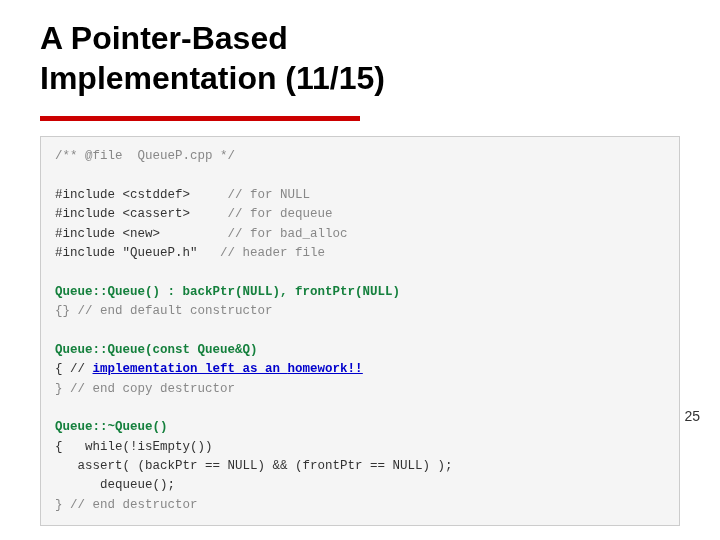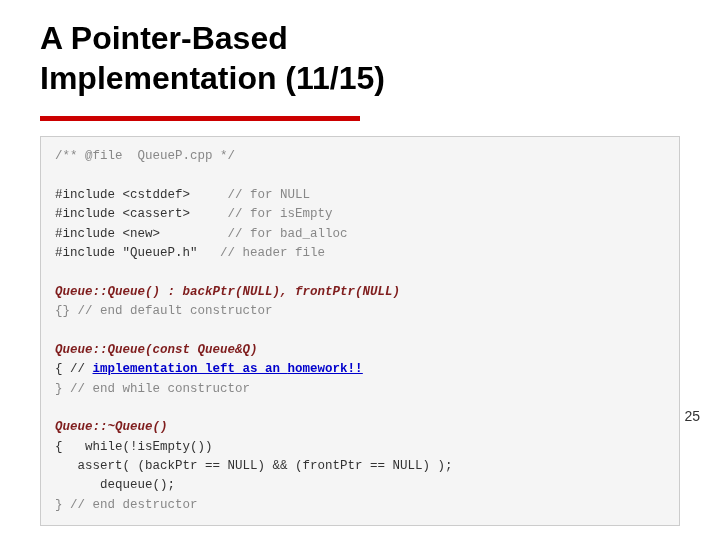--- a/index.html
+++ b/index.html
@@ -49,22 +49,21 @@
       color: #333333;
       line-height: 1.55;
     }
 
     .code-comment {
       color: #888888;
     }
 
     .code-bold {
       font-weight: bold;
-      color: #7f1d1d;
-      font-style: italic;
+      color: #15803d;
     }
 
     .code-link {
       color: #0000cc;
       text-decoration: underline;
       font-weight: bold;
     }
 
     .code-gray {
       color: #888888;
@@ -94,30 +93,30 @@
       <span>Implementation (11/15)</span>
     </div>
   </div>
 
   <div class="red-bar"></div>
 
   <div class="code-box">
     <span class="code-line code-comment">/** @file  QueueP.cpp */</span>
     <span class="code-line">&nbsp;</span>
     <span class="code-line"><span>#include &lt;cstddef&gt;     </span><span class="code-comment">// for NULL</span></span>
-    <span class="code-line"><span>#include &lt;cassert&gt;     </span><span class="code-comment">// for isEmpty</span></span>
+    <span class="code-line"><span>#include &lt;cassert&gt;     </span><span class="code-comment">// for dequeue</span></span>
     <span class="code-line"><span>#include &lt;new&gt;         </span><span class="code-comment">// for bad_alloc</span></span>
     <span class="code-line"><span>#include "QueueP.h"   </span><span class="code-comment">// header file</span></span>
     <span class="code-line">&nbsp;</span>
     <span class="code-line code-bold">Queue::Queue() : backPtr(NULL), frontPtr(NULL)</span>
     <span class="code-line code-gray">{} // end default constructor</span>
     <span class="code-line">&nbsp;</span>
     <span class="code-line code-bold">Queue::Queue(const Queue&amp;Q)</span>
     <span class="code-line"><span>{ // </span><span class="code-link">implementation left as an <span style="font-weight:bold;text-decoration:underline;">homework!!</span></span></span>
-    <span class="code-line code-gray">} // end while constructor</span>
+    <span class="code-line code-gray">} // end copy destructor</span>
     <span class="code-line">&nbsp;</span>
     <span class="code-line code-bold">Queue::~Queue()</span>
     <span class="code-line">{   while(!isEmpty())</span>
     <span class="code-line">   assert( (backPtr == NULL) &amp;&amp; (frontPtr == NULL) );</span>
     <span class="code-line">      dequeue();</span>
     <span class="code-line code-gray">} // end destructor</span>
   </div>
 
   <div class="slide-number">25</div>
 

